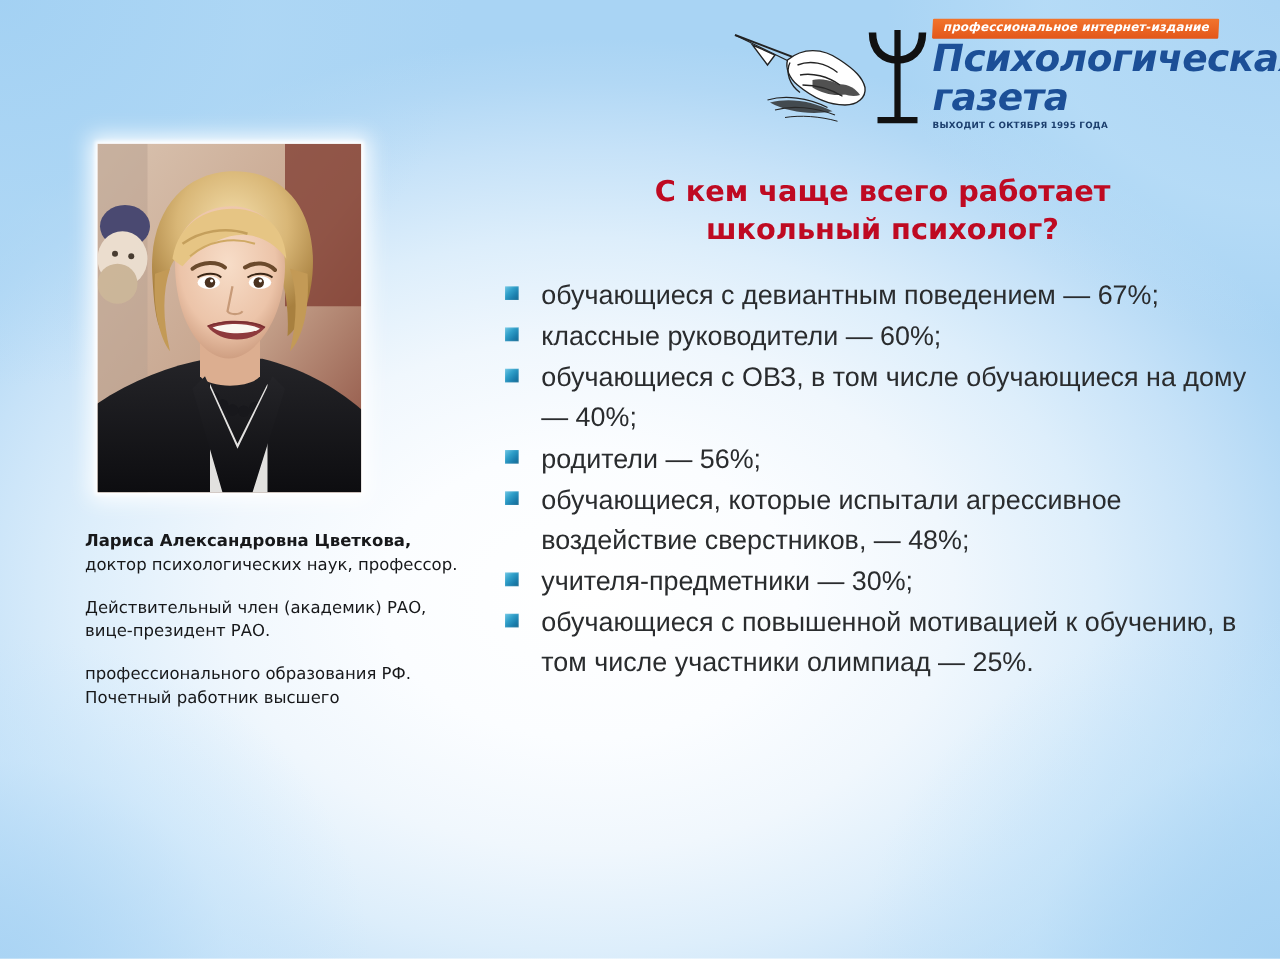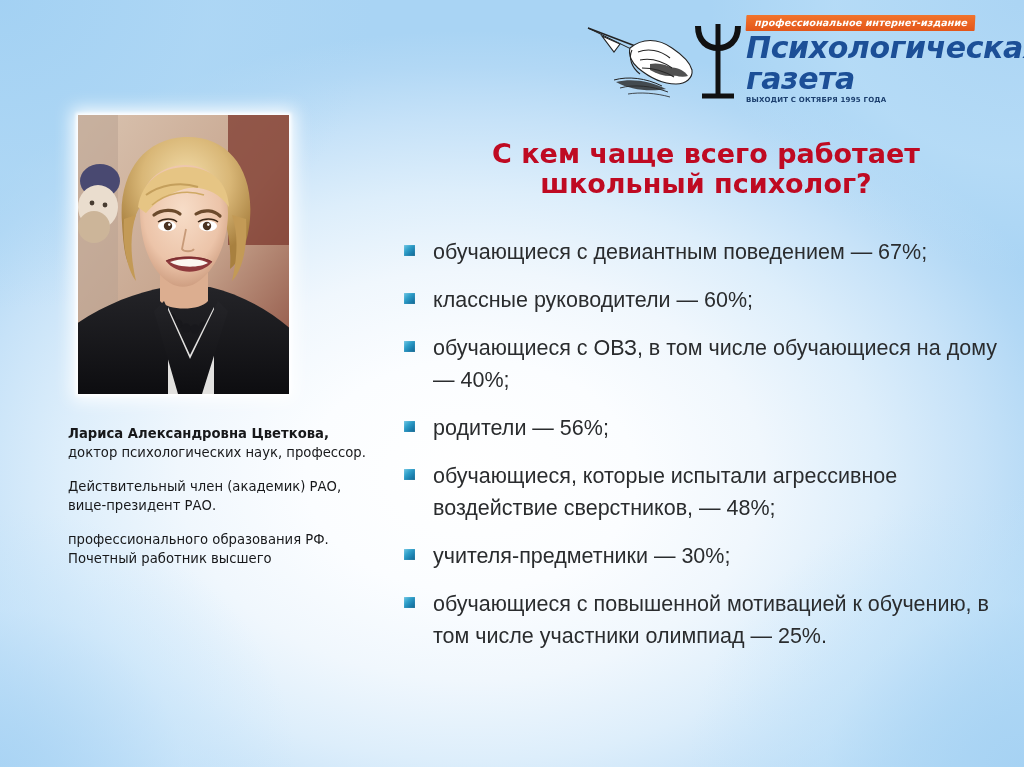--- a/index.html
+++ b/index.html
@@ -152,37 +152,36 @@
 
   
   .headline {
     position: absolute;
     left: 406px; top: 139px;
     width: 600px;
     text-align: center;
     color: #bf0a22;
     font-family: "DejaVu Sans", sans-serif;
     font-weight: 700;
-    font-size: 27px;
+    font-size: 23px;
     line-height: 30px;
   }
   .headline .ln { display: block; }
 
   
   .bullets {
     position: absolute;
     left: 404px; top: 220px;
     width: 608px;
     list-style: none;
   }
   .bullet-item {
     display: flex;
     align-items: flex-start;
     margin-bottom: 1px;
-    margin-top: 16px;
   }
   .bullet-marker {
     flex: 0 0 auto;
     width: 11px; height: 11px;
     margin: 9px 18px 0 0;
     background: linear-gradient(135deg, #6fc6e4 0%, #2f9fc9 38%, #1b7fae 70%, #16688f 100%);
     box-shadow: inset 0 0 1px rgba(255,255,255,0.5);
   }
   .bullet-text {
     flex: 1 1 auto;

